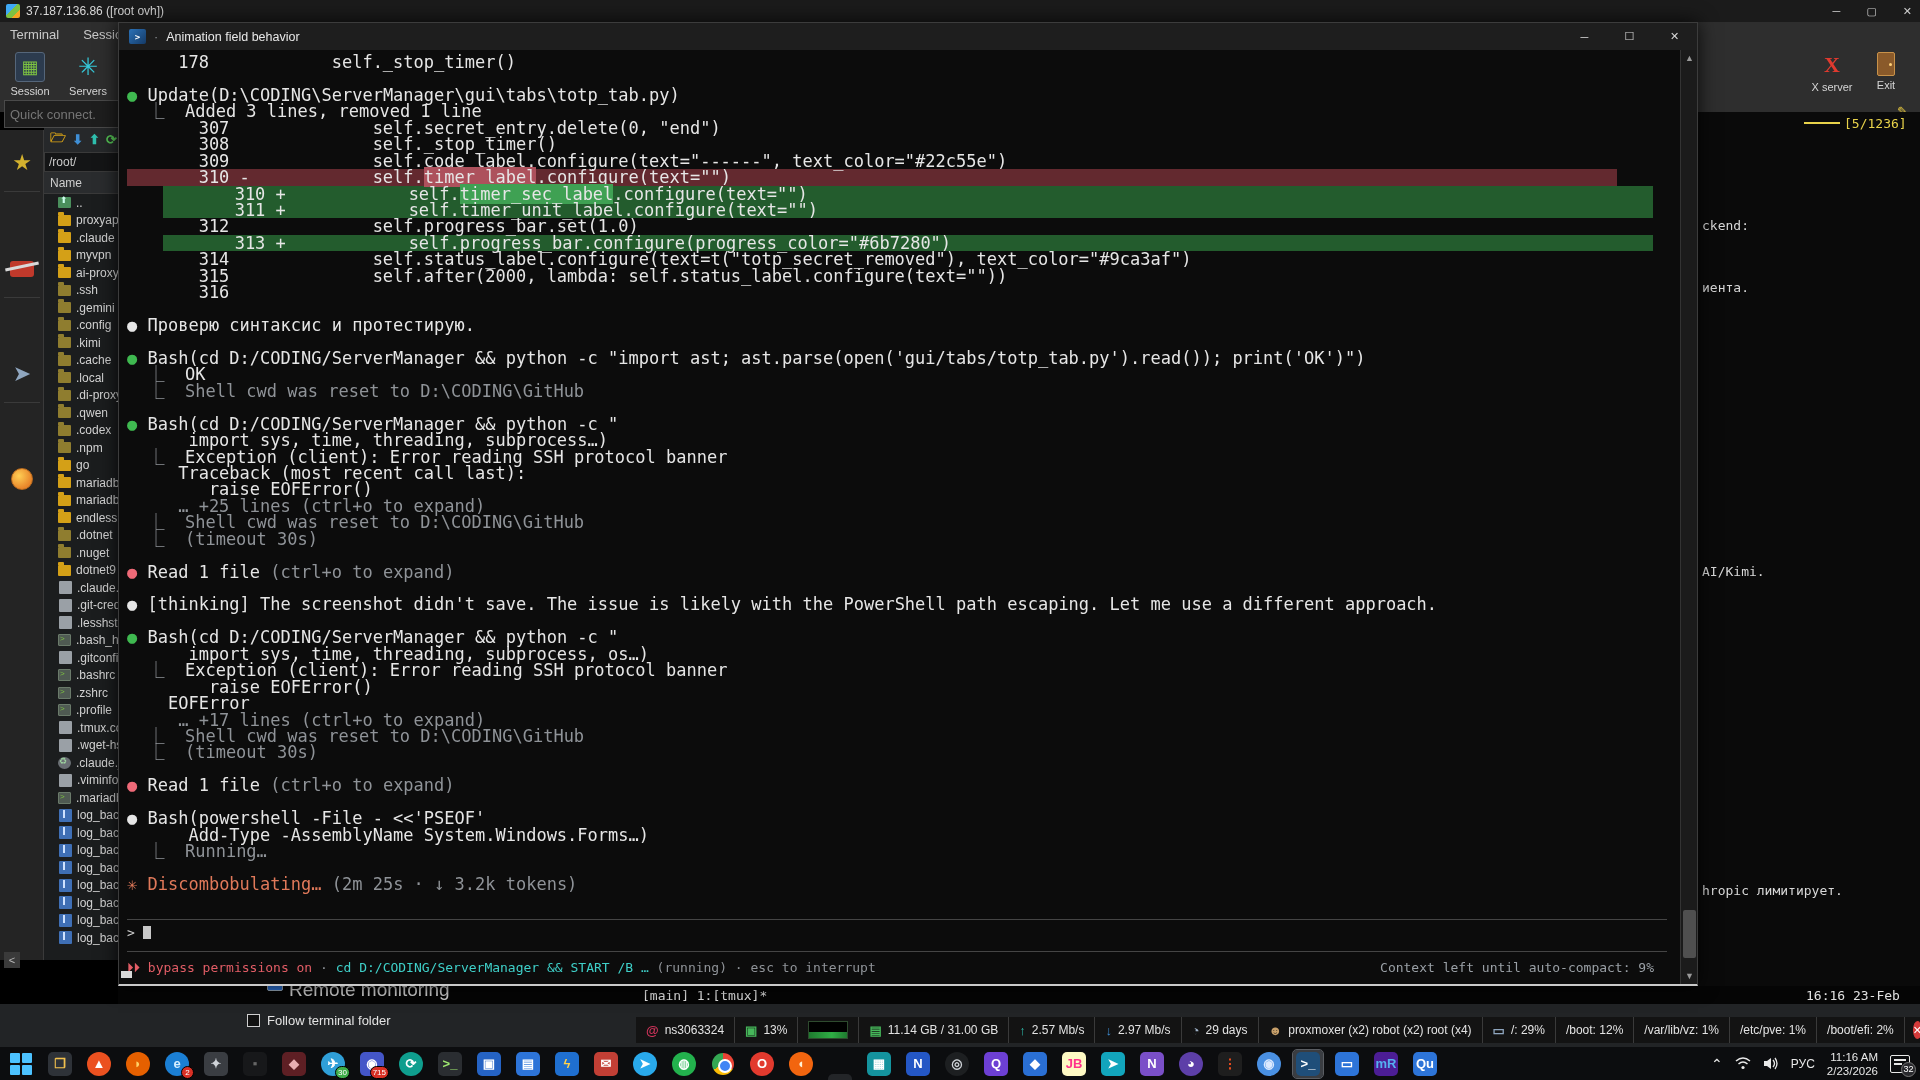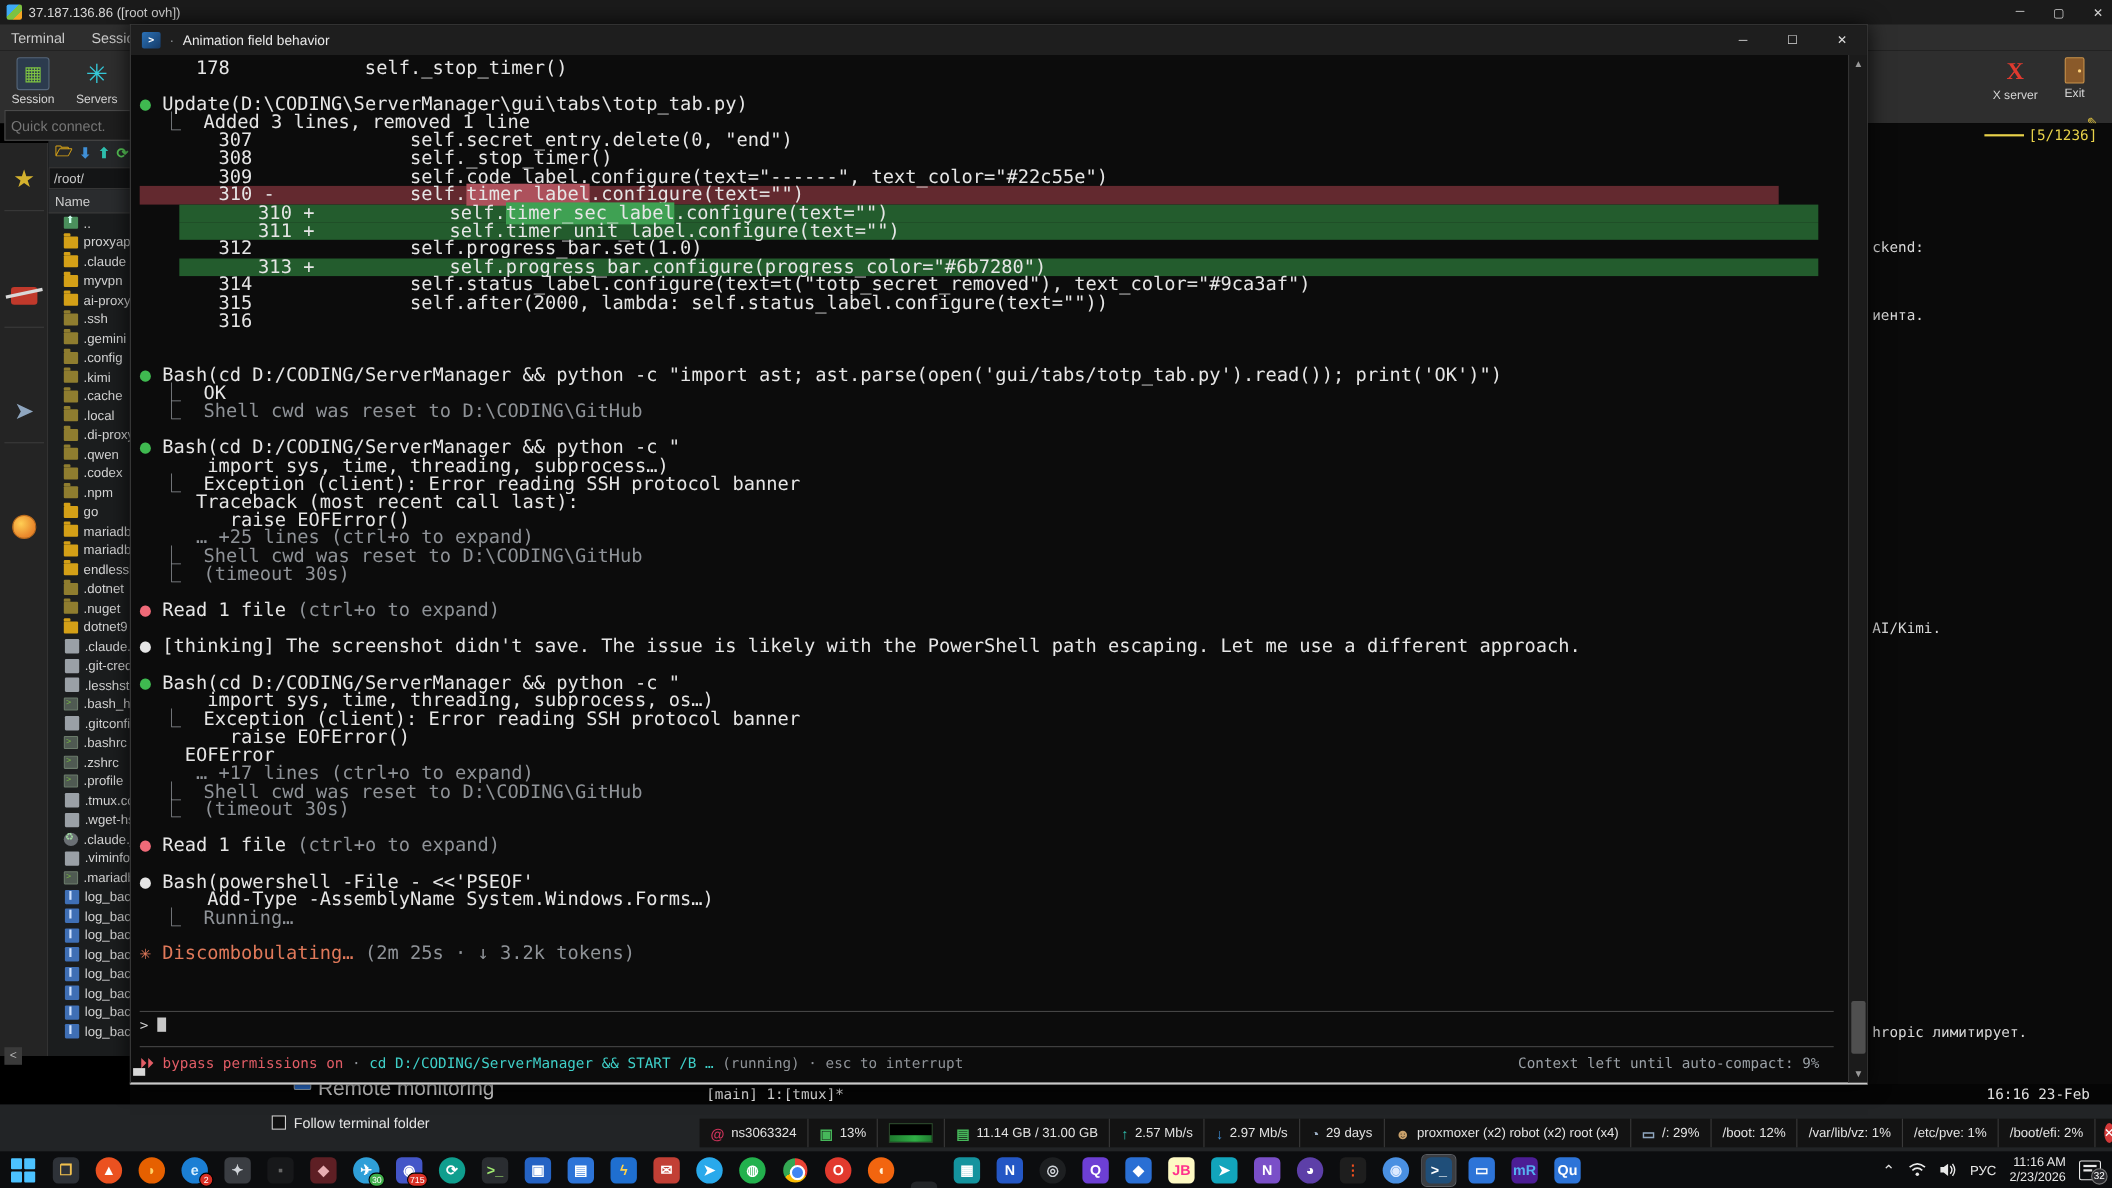--- a/index.html
+++ b/index.html
@@ -353,21 +353,21 @@
         <span>log_backu</span>
       </div>
     </div>
 </div>
 
 <div class="bgterm-right">
     <div class="frag frag-yel" style="top: 4px;">[5/1236]</div>
     <div class="frag" style="top: 106px;">ckend:</div>
     <div class="frag" style="top: 168px;">иента.</div>
     <div class="frag" style="top: 452px;">AI/Kimi.</div>
-    <div class="frag" style="top: 820px;">hropic лимитирует.</div>
+    <div class="frag" style="top: 771px;">hropic лимитирует.</div>
   </div>
 <div class="bg-strip">
   <span style="position:absolute; left:524px; top:2px">[main] 1:[tmux]*</span>
   <span style="position:absolute; left:1688px; top:2px">16:16 23-Feb</span>
 </div>
 <div class="remote-mon">
   <div class="rm-ic"></div>
   <span>Remote monitoring</span>
 </div>
 
@@ -394,20 +394,21 @@
         <div class="tline"><span class="w">       309              self.code_label.configure(text="------", text_color="#22c55e")</span></div>
         <div class="tline rowDel"><span class="w">       310 -            self.</span><span class="w tokDel">timer_label</span><span class="w">.configure(text="")</span></div>
         <div class="tline rowAdd"><span class="w">       310 +            self.</span><span class="w tokAdd">timer_sec_label</span><span class="w">.configure(text="")</span></div>
         <div class="tline rowAdd"><span class="w">       311 +            self.timer_unit_label.configure(text="")</span></div>
         <div class="tline"><span class="w">       312              self.progress_bar.set(1.0)</span></div>
         <div class="tline rowAdd"><span class="w">       313 +            self.progress_bar.configure(progress_color="#6b7280")</span></div>
         <div class="tline"><span class="w">       314              self.status_label.configure(text=t("totp_secret_removed"), text_color="#9ca3af")</span></div>
         <div class="tline"><span class="w">       315              self.after(2000, lambda: self.status_label.configure(text=""))</span></div>
         <div class="tline"><span class="w">       316</span></div>
         <div class="tline">&nbsp;</div>
+        <div class="tline"><span class="w">● </span><span class="w">Проверю синтаксис и протестирую.</span></div>
         <div class="tline">&nbsp;</div>
         <div class="tline"><span class="grn">● </span><span class="w">Bash(cd D:/CODING/ServerManager &amp;&amp; python -c "import ast; ast.parse(open('gui/tabs/totp_tab.py').read()); print('OK')")</span></div>
         <div class="tline"><span class="dim">  ⎿  </span><span class="w">OK</span></div>
         <div class="tline"><span class="dim">  ⎿  Shell cwd was reset to D:\CODING\GitHub</span></div>
         <div class="tline">&nbsp;</div>
         <div class="tline"><span class="grn">● </span><span class="w">Bash(cd D:/CODING/ServerManager &amp;&amp; python -c "</span></div>
         <div class="tline"><span class="w">      import sys, time, threading, subprocess…)</span></div>
         <div class="tline"><span class="dim">  ⎿  </span><span class="w">Exception (client): Error reading SSH protocol banner</span></div>
         <div class="tline"><span class="w">     Traceback (most recent call last):</span></div>
         <div class="tline"><span class="w">        raise EOFError()</span></div>

